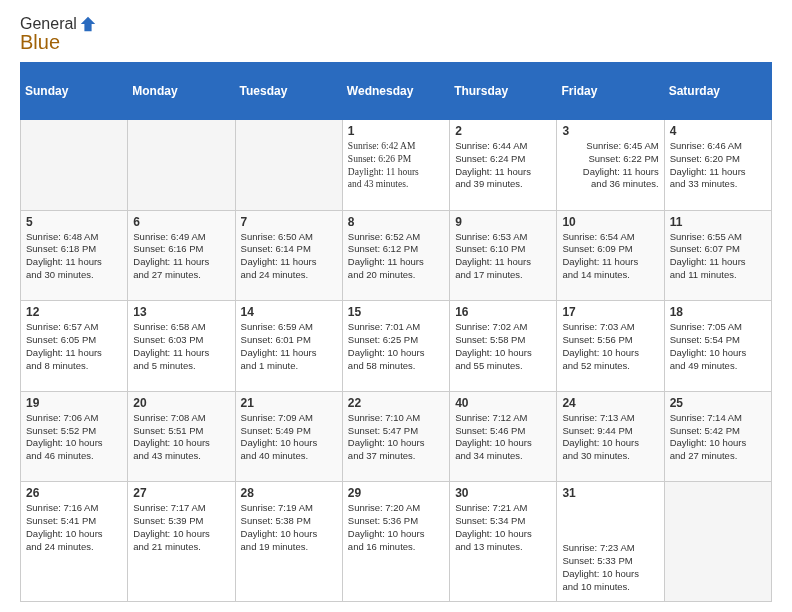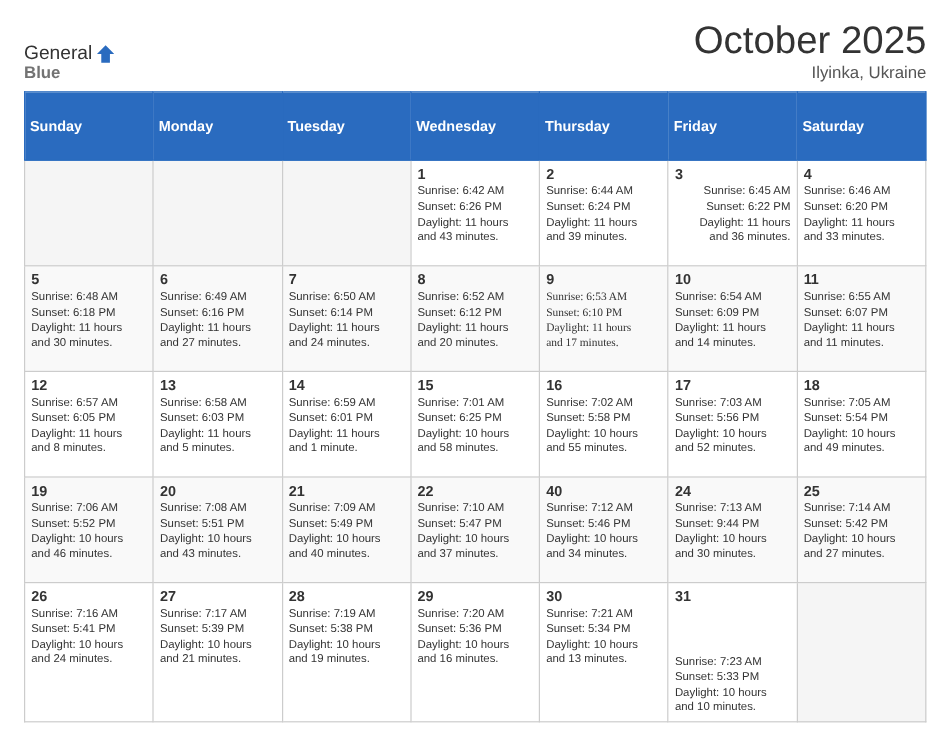--- a/index.html
+++ b/index.html
@@ -13,21 +13,21 @@
     .page {
       width: 792px;
       height: 612px;
       padding: 15px 20px 10px 20px;
       display: flex;
       flex-direction: column;
     }
     .header {
       display: flex;
       justify-content: space-between;
-      align-items: flex-end;
+      align-items: center;
       margin-bottom: 8px;
     }
     .logo {
       display: flex;
       align-items: center;
     }
     .logo-general { color: #333; }
     .logo-blue { color: #1a6bbd; }
     .logo-icon {
       width: 18px;
@@ -95,26 +95,22 @@
 <div class="page">
   <div class="header">
     <div class="logo">
       <div>
         <div style="display:flex;align-items:center;">
           <span class="logo-general">General</span>
           <svg class="logo-icon" viewBox="0 0 20 20">
             <polygon points="10,2 18,10 14,10 14,18 6,18 6,10 2,10" fill="#2a6bbf"></polygon>
           </svg>
         </div>
-        <div class="logo-blue" style="font-size:14px;font-weight:bold;color:#737373;margin-top:-2px;">Blue</div>
+        <div class="logo-blue" style="font-size:20px;font-weight:normal;color:#a16207;margin-top:-2px;">Blue</div>
       </div>
-    </div>
-    <div class="title-block">
-      <div class="month-title">October 2025</div>
-      <div class="subtitle">Ilyinka, Ukraine</div>
     </div>
   </div>
 
   <table class="calendar">
     <thead>
       <tr>
         <th>Sunday</th>
         <th>Monday</th>
         <th>Tuesday</th>
         <th>Wednesday</th>
@@ -123,21 +119,21 @@
         <th>Saturday</th>
       </tr>
     </thead>
     <tbody id="calendar-body">
     <tr>
           <td class="empty"></td>
           <td class="empty"></td>
           <td class="empty"></td>
           <td>
             <span class="day-num">1</span>
-            <div class="day-info" style="white-space: pre-line;">Sunrise: 6:42 AM
+            <div class="day-info" style="white-space: pre-line; font-family: Liberation Serif, serif;">Sunrise: 6:42 AM
 Sunset: 6:26 PM
 Daylight: 11 hours
 and 43 minutes.</div>
           </td>
           <td>
             <span class="day-num">2</span>
             <div class="day-info" style="white-space: pre-line;">Sunrise: 6:44 AM
 Sunset: 6:24 PM
 Daylight: 11 hours
 and 39 minutes.</div>
@@ -181,21 +177,21 @@
           </td>
           <td>
             <span class="day-num">8</span>
             <div class="day-info" style="white-space: pre-line;">Sunrise: 6:52 AM
 Sunset: 6:12 PM
 Daylight: 11 hours
 and 20 minutes.</div>
           </td>
           <td>
             <span class="day-num">9</span>
-            <div class="day-info" style="white-space: pre-line; font-family: Liberation Serif, serif;">Sunrise: 6:53 AM
+            <div class="day-info" style="white-space: pre-line;">Sunrise: 6:53 AM
 Sunset: 6:10 PM
 Daylight: 11 hours
 and 17 minutes.</div>
           </td>
           <td>
             <span class="day-num">10</span>
             <div class="day-info" style="white-space: pre-line;">Sunrise: 6:54 AM
 Sunset: 6:09 PM
 Daylight: 11 hours
 and 14 minutes.</div>

